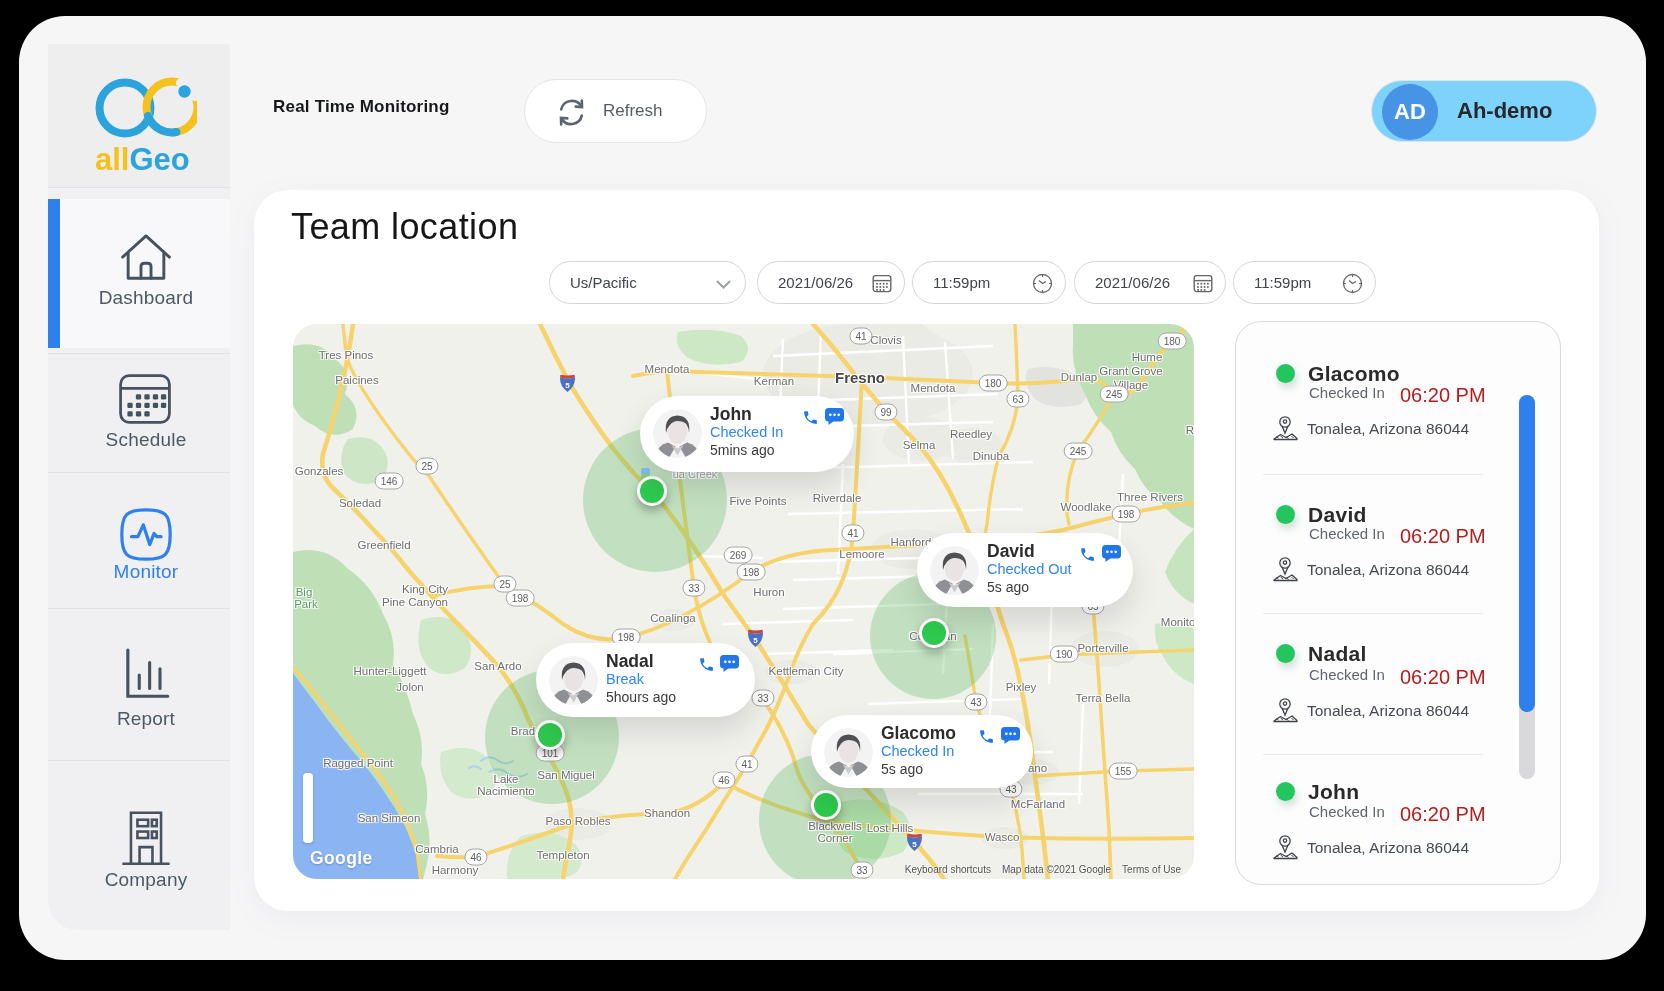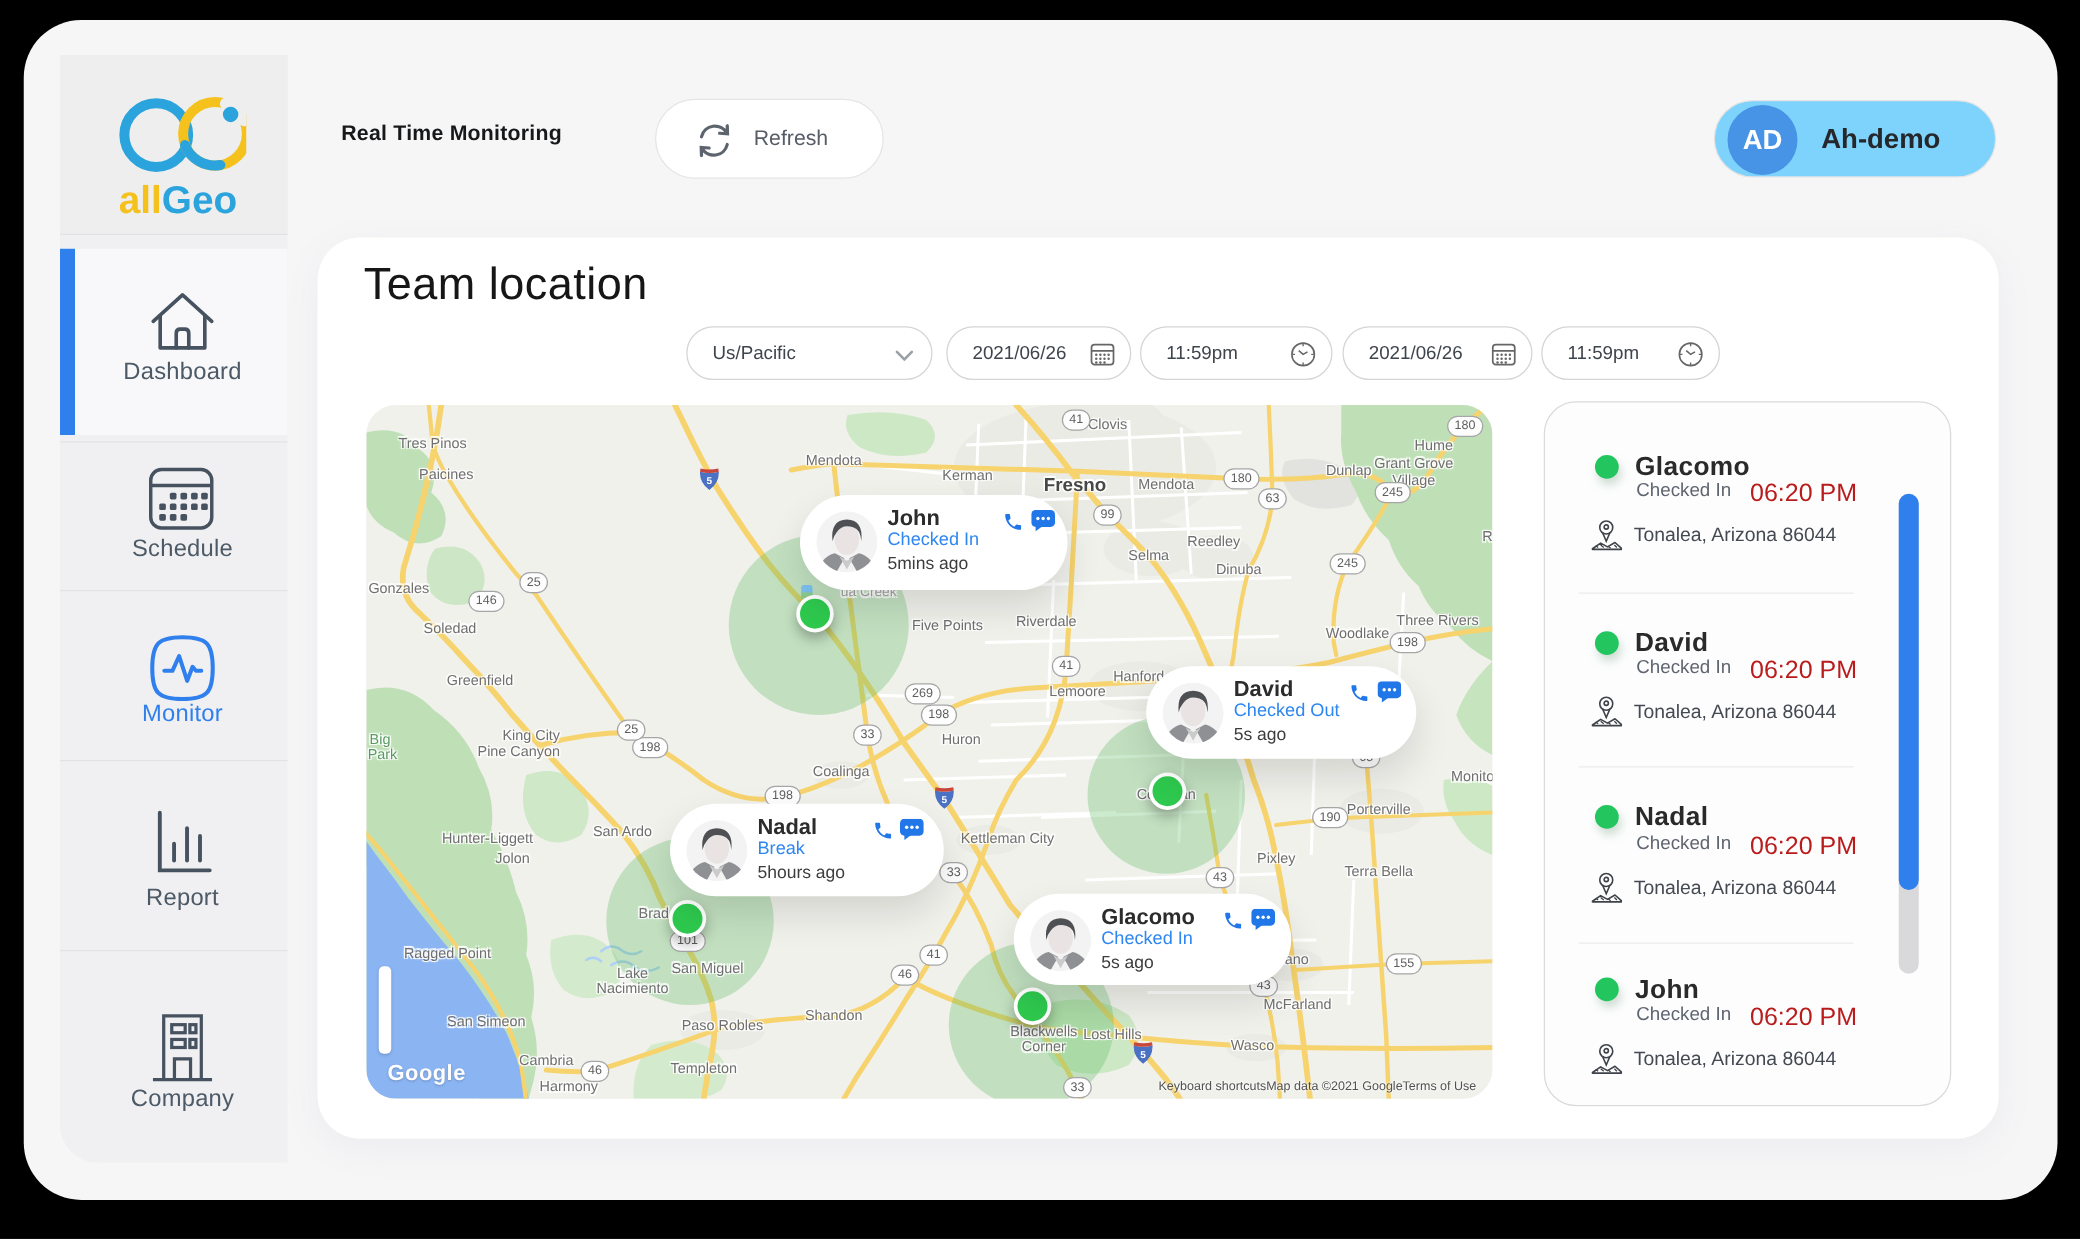--- a/index.html
+++ b/index.html
@@ -44,41 +44,41 @@
     border-radius:23px; color:#fff; font-size:15.5px; font-weight:bold; text-align:center; line-height:45px;
     letter-spacing:.3px; }
 
   
   #map { position:absolute; left:39px; top:134px; width:901px; height:555px; border-radius:24px;
     overflow:hidden; background:#f1f1ec; }
   #mapsvg { position:absolute; left:0; top:0; }
   .mlabel { position:absolute; font-size:11.5px; color:#6f6f6f; white-space:nowrap; transform:translate(-50%,-50%);
     text-shadow:-1px -1px 0 rgba(255,255,255,.85), 1px -1px 0 rgba(255,255,255,.85),
       -1px 1px 0 rgba(255,255,255,.85), 1px 1px 0 rgba(255,255,255,.85), 0 0 3px #fff; }
-  .mlabel.big { font-size:15px; color:#474747; font-weight:bold;margin-top:11px; }
+  .mlabel.big { font-size:15px; color:#474747; font-weight:bold; }
   .mlabel.green { color:#579b61; }
   .mlabel.lite { color:#a3a3a3; font-size:11px; }
   .shield { position:absolute; transform:translate(-50%,-50%); background:#fdfdfd; border:1.5px solid #a6a6a6;
     border-radius:9px; font-size:10px; color:#5e5e5e; text-align:center; line-height:15px; height:17px;
     padding:0 5px; white-space:nowrap; }
   .marker { position:absolute; width:30px; height:30px; border-radius:50%; background:#fff;
     transform:translate(-50%,-50%); box-shadow:0 5px 10px rgba(0,0,0,.3); }
   .marker::after { content:""; position:absolute; left:3px; top:3px; width:24px; height:24px;
     border-radius:50%; background:#2ec94e; }
   .mcard { position:absolute; background:#fff; border-radius:38px; box-shadow:0 14px 30px rgba(0,0,0,.12); }
   .mcard .mname { position:absolute; left:70px; top:8px; font-size:17.5px; font-weight:bold; color:#2c2c2c; }
   .mcard .mstat { position:absolute; left:70px; top:28px; font-size:14.5px; color:#2e86f0; }
   .mcard .mago  { position:absolute; left:70px; top:46px; font-size:14px; color:#3c3c3c; }
   .mcard .mav { position:absolute; left:13px; top:13px; width:49px; height:49px; }
   .mcard .mph { position:absolute; top:13px; }
   .mcard .mch { position:absolute; top:12px; }
   #gmlogo { position:absolute; left:17px; bottom:10px; color:#fff; font-size:17.5px; font-weight:bold;
     letter-spacing:.4px; text-shadow:0 1px 2px rgba(0,0,0,.22); }
   #mapattr { position:absolute; right:13px; bottom:4px; font-size:10px; color:#515151; text-shadow:0 0 2px #fff,0 0 2px #fff; }
-  #mapattr span { }
+  #mapattr span { margin-left:11px; }
   #mapbar { position:absolute; left:10px; top:449px; width:10px; height:70px; background:#fff;
     border-radius:4px; box-shadow:0 1px 3px rgba(0,0,0,.18); }
 
   
   #panel { position:absolute; left:981px; top:131px; width:326px; height:564px; background:#fdfdfe;
     border:1.5px solid #dadade; border-radius:26px; }
   .pdot { position:absolute; left:40px; width:19px; height:19px; border-radius:50%; background:#22c55e;
     box-shadow:2px 5px 8px rgba(120,160,130,.35); }
   .pname { position:absolute; left:72px; font-size:21px; font-weight:bold; color:#2a2a2a; letter-spacing:.3px; }
   .pstat { position:absolute; left:73px; font-size:15px; color:#5f6570; }

